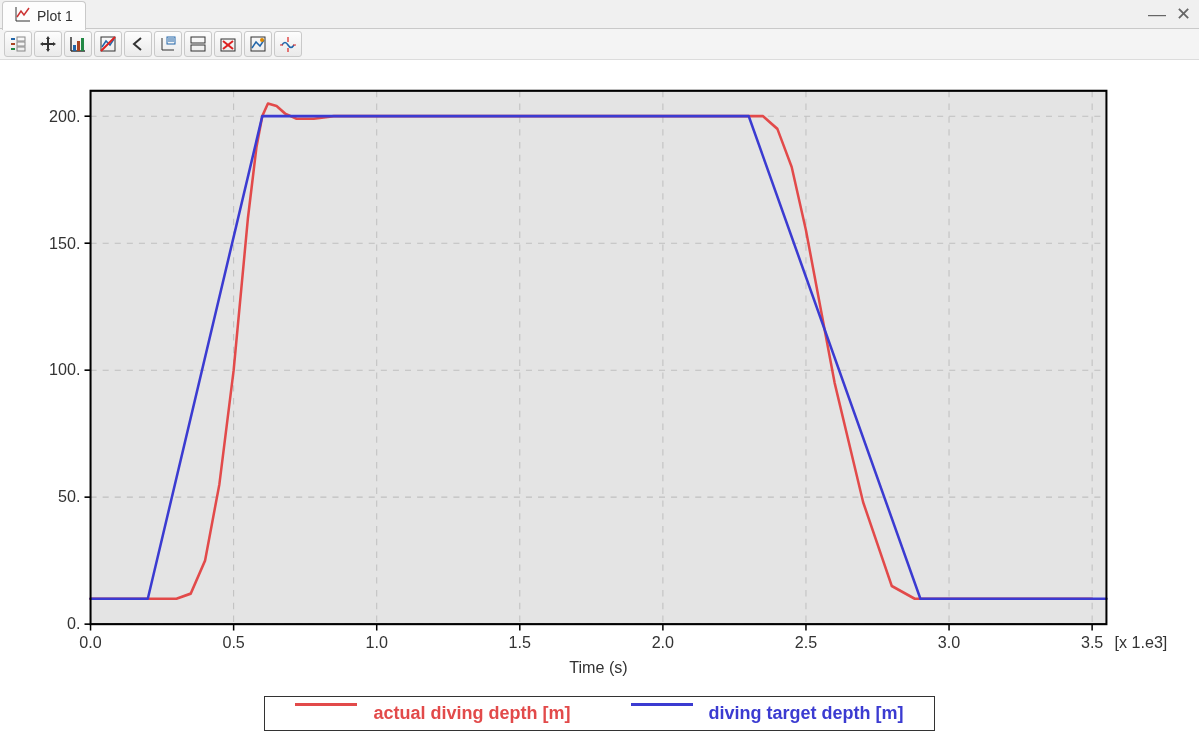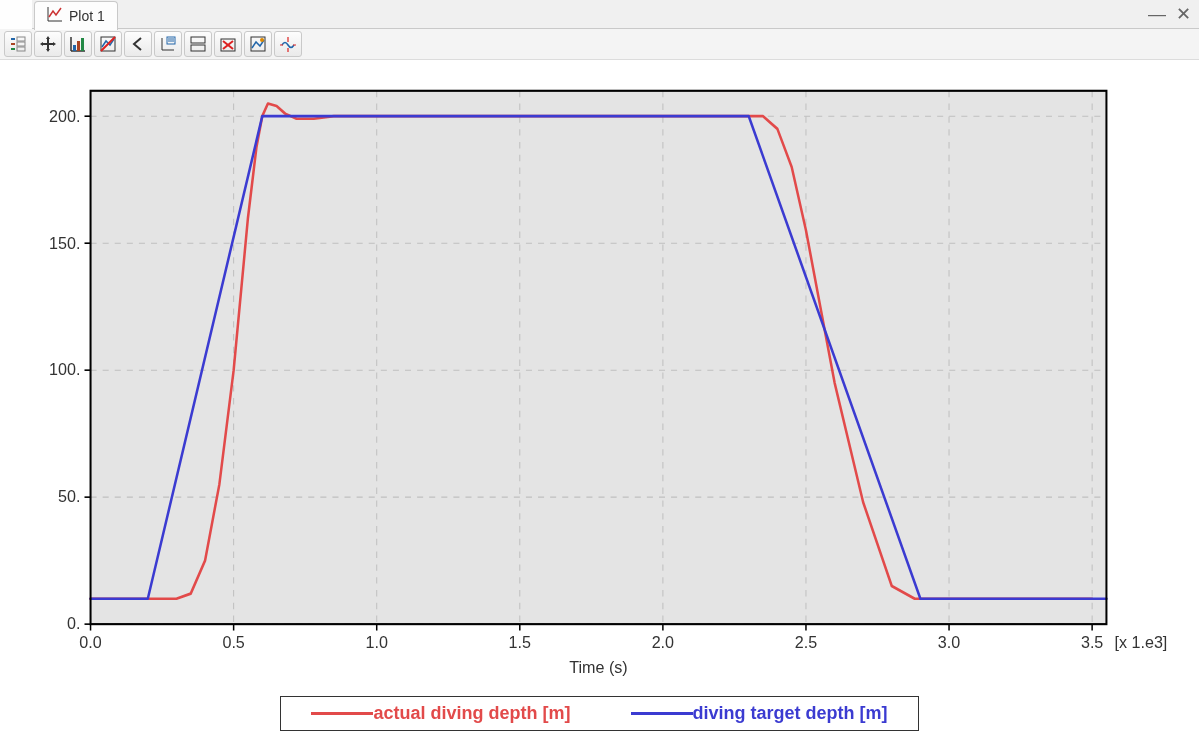--- a/index.html
+++ b/index.html
@@ -19,21 +19,20 @@
     flex-direction: column;
     box-sizing: border-box;
   }
   .titlebar {
     height: 28px;
     background: #f0f0f0;
     display: flex;
     align-items: center;
     border-bottom: 1px solid #c9c9c9;
     position: relative;
-    margin-left: 32px;
   }
   .tab {
     display: flex;
     align-items: center;
     gap: 6px;
     height: 28px;
     padding: 0 12px;
     background: #fdfdfd;
     border: 1px solid #c9c9c9;
     border-bottom: none;
@@ -102,22 +101,22 @@
     border: 1px solid #333;
     padding: 6px 30px;
     display: flex;
     gap: 60px;
     align-items: center;
     font-size: 18px;
     font-weight: bold;
   }
   .legend-item {
     display: flex;
-    align-items: center;
-    gap: 0;
+    align-items: flex-start;
+    gap: 16px;
   }
   .legend-swatch {
     width: 62px;
     height: 3px;
   }
   .axis-label {
     font-size: 16px;
     fill: #333;
     text-anchor: middle;
   }

